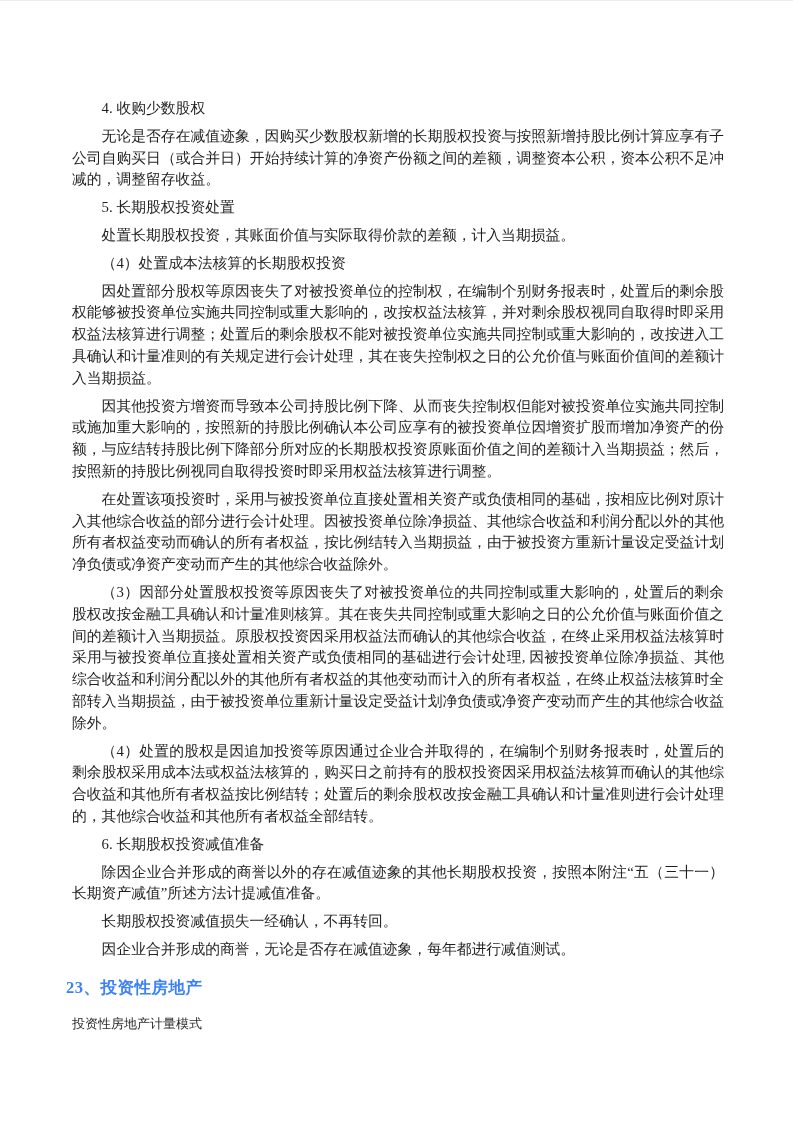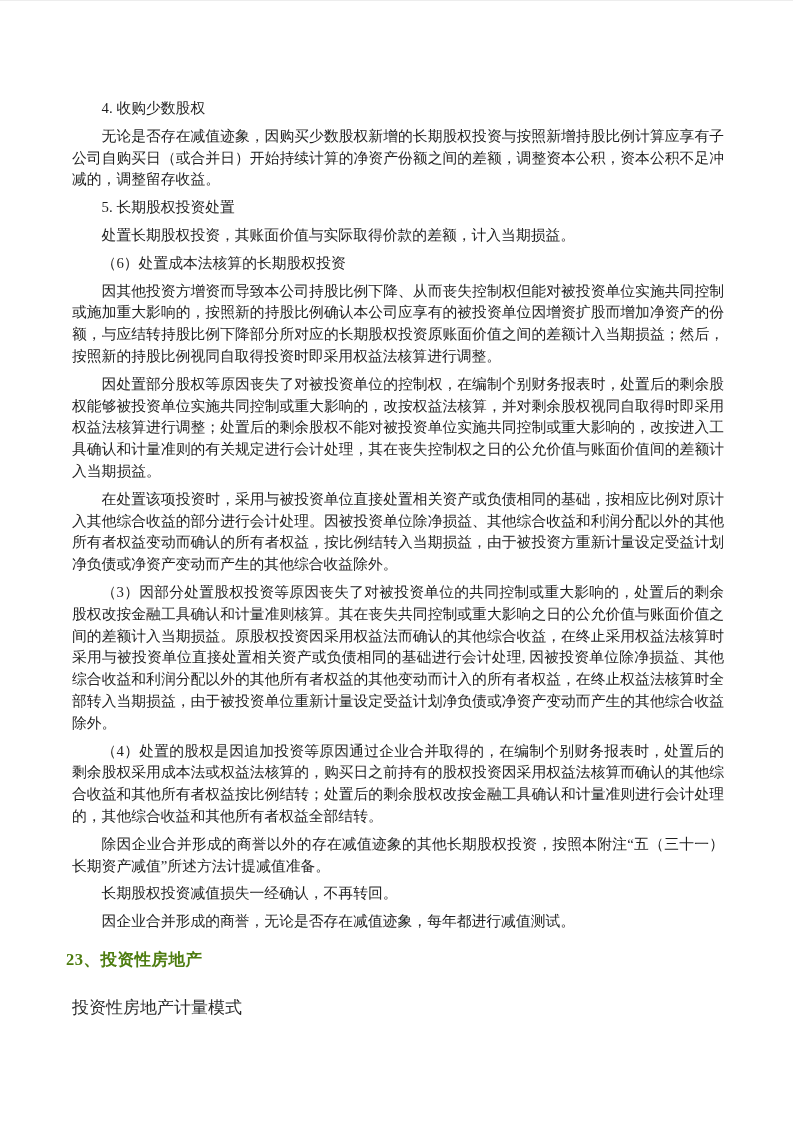--- a/index.html
+++ b/index.html
@@ -25,51 +25,52 @@
     line-height: 21.8px;
     text-align: justify;
     text-indent: 2em;
     word-break: break-all;
   }
   .doc-heading {
     margin: 15px 0 0 -6px;
     font-size: 16.5px;
     font-weight: bold;
     line-height: 23px;
-    color: #4d7c0f;
+    color: #3b82f6;
     text-indent: 0;
     letter-spacing: 0.5px;
   }
   .caption {
-    margin: 28px 0 0 0;
-    font-size: 17px;
+    margin: 16px 0 0 0;
+    font-size: 13px;
     line-height: 18px;
     color: #2b2b2b;
     text-indent: 0;
   }
 </style>
 </head>
 <body>
 
 <div class="page">
 
   <p class="block">4. 收购少数股权</p>
   <p class="block">无论是否存在减值迹象，因购买少数股权新增的长期股权投资与按照新增持股比例计算应享有子公司自购买日（或合并日）开始持续计算的净资产份额之间的差额，调整资本公积，资本公积不足冲减的，调整留存收益。</p>
 
   <p class="block">5. 长期股权投资处置</p>
   <p class="block">处置长期股权投资，其账面价值与实际取得价款的差额，计入当期损益。</p>
 
-  <p class="block">（6）处置成本法核算的长期股权投资</p>
+  <p class="block">（4）处置成本法核算的长期股权投资</p>
+  <p class="block">因处置部分股权等原因丧失了对被投资单位的控制权，在编制个别财务报表时，处置后的剩余股权能够被投资单位实施共同控制或重大影响的，改按权益法核算，并对剩余股权视同自取得时即采用权益法核算进行调整；处置后的剩余股权不能对被投资单位实施共同控制或重大影响的，改按进入工具确认和计量准则的有关规定进行会计处理，其在丧失控制权之日的公允价值与账面价值间的差额计入当期损益。</p>
   <p class="block">因其他投资方增资而导致本公司持股比例下降、从而丧失控制权但能对被投资单位实施共同控制或施加重大影响的，按照新的持股比例确认本公司应享有的被投资单位因增资扩股而增加净资产的份额，与应结转持股比例下降部分所对应的长期股权投资原账面价值之间的差额计入当期损益；然后，按照新的持股比例视同自取得投资时即采用权益法核算进行调整。</p>
-  <p class="block">因处置部分股权等原因丧失了对被投资单位的控制权，在编制个别财务报表时，处置后的剩余股权能够被投资单位实施共同控制或重大影响的，改按权益法核算，并对剩余股权视同自取得时即采用权益法核算进行调整；处置后的剩余股权不能对被投资单位实施共同控制或重大影响的，改按进入工具确认和计量准则的有关规定进行会计处理，其在丧失控制权之日的公允价值与账面价值间的差额计入当期损益。</p>
 
   <p class="block">在处置该项投资时，采用与被投资单位直接处置相关资产或负债相同的基础，按相应比例对原计入其他综合收益的部分进行会计处理。因被投资单位除净损益、其他综合收益和利润分配以外的其他所有者权益变动而确认的所有者权益，按比例结转入当期损益，由于被投资方重新计量设定受益计划净负债或净资产变动而产生的其他综合收益除外。</p>
   <p class="block">（3）因部分处置股权投资等原因丧失了对被投资单位的共同控制或重大影响的，处置后的剩余股权改按金融工具确认和计量准则核算。其在丧失共同控制或重大影响之日的公允价值与账面价值之间的差额计入当期损益。原股权投资因采用权益法而确认的其他综合收益，在终止采用权益法核算时采用与被投资单位直接处置相关资产或负债相同的基础进行会计处理, 因被投资单位除净损益、其他综合收益和利润分配以外的其他所有者权益的其他变动而计入的所有者权益，在终止权益法核算时全部转入当期损益，由于被投资单位重新计量设定受益计划净负债或净资产变动而产生的其他综合收益除外。</p>
   <p class="block">（4）处置的股权是因追加投资等原因通过企业合并取得的，在编制个别财务报表时，处置后的剩余股权采用成本法或权益法核算的，购买日之前持有的股权投资因采用权益法核算而确认的其他综合收益和其他所有者权益按比例结转；处置后的剩余股权改按金融工具确认和计量准则进行会计处理的，其他综合收益和其他所有者权益全部结转。</p>
 
+  <p class="block">6. 长期股权投资减值准备</p>
   <p class="block">除因企业合并形成的商誉以外的存在减值迹象的其他长期股权投资，按照本附注“五（三十一）长期资产减值”所述方法计提减值准备。</p>
   <p class="block">长期股权投资减值损失一经确认，不再转回。</p>
   <p class="block">因企业合并形成的商誉，无论是否存在减值迹象，每年都进行减值测试。</p>
 
   <p class="block doc-heading">23、投资性房地产</p>
   <p class="block caption">投资性房地产计量模式</p>
 
 </div>
 
 </body></html>

